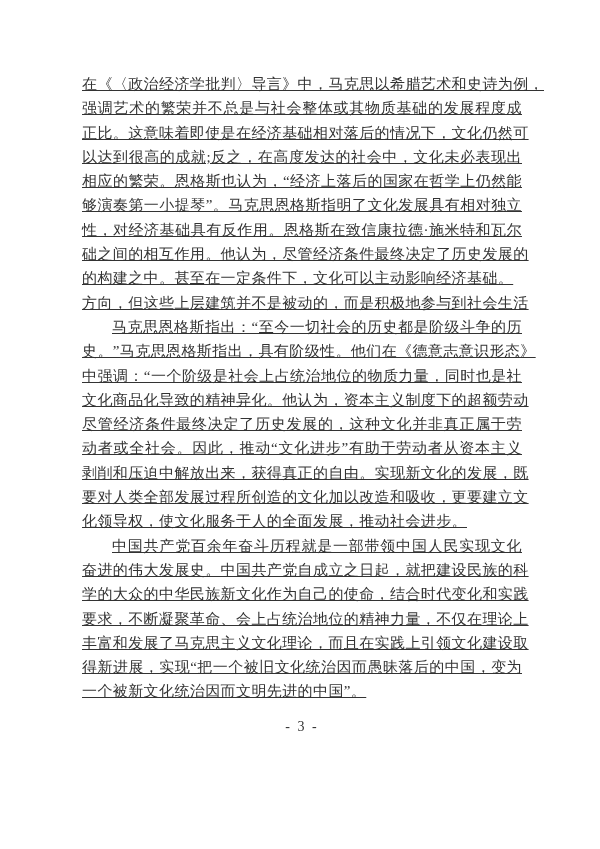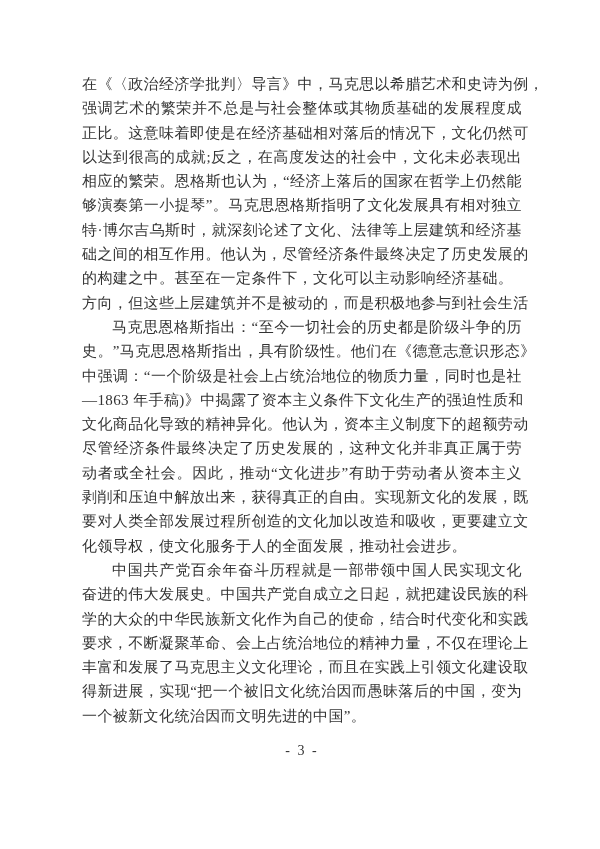--- a/index.html
+++ b/index.html
@@ -21,20 +21,21 @@
     padding: 72px 78px 0 82px;
     color: #333333;
   }
   .doc-body {
     font-size: 15px;
     line-height: 24.3px;
   }
   .paragraph {
     margin: 0;
     padding: 0;
+    text-decoration: underline;
   }
   .text-line {
     text-align: justify;
     text-align-last: justify;
     text-justify: inter-character;
     white-space: nowrap;
     letter-spacing: 0.4px;
   }
   .text-line.para-end {
     text-align-last: left;
@@ -58,30 +59,29 @@
 <main class="doc-page">
   <div class="doc-body" id="doc-body">
 
   <div class="paragraph">
         <div class="text-line">在《〈政治经济学批判〉导言》中，马克思以希腊艺术和史诗为例，</div>
         <div class="text-line">强调艺术的繁荣并不总是与社会整体或其物质基础的发展程度成</div>
         <div class="text-line">正比。这意味着即使是在经济基础相对落后的情况下，文化仍然可</div>
         <div class="text-line">以达到很高的成就;反之，在高度发达的社会中，文化未必表现出</div>
         <div class="text-line">相应的繁荣。恩格斯也认为，“经济上落后的国家在哲学上仍然能</div>
         <div class="text-line">够演奏第一小提琴”。马克思恩格斯指明了文化发展具有相对独立</div>
-        <div class="text-line">特·博尔吉乌斯时，就深刻论述了文化、法律等上层建筑和经济基</div>
+        <div class="text-line">性，对经济基础具有反作用。恩格斯在致信康拉德·施米特和瓦尔</div>
         <div class="text-line">础之间的相互作用。他认为，尽管经济条件最终决定了历史发展的</div>
         <div class="text-line para-end">的构建之中。甚至在一定条件下，文化可以主动影响经济基础。</div>
         <div class="text-line">方向，但这些上层建筑并不是被动的，而是积极地参与到社会生活</div>
       </div>
       <div class="paragraph">
         <div class="text-line indented">马克思恩格斯指出：“至今一切社会的历史都是阶级斗争的历</div>
         <div class="text-line">史。”马克思恩格斯指出，具有阶级性。他们在《德意志意识形态》</div>
         <div class="text-line">中强调：“一个阶级是社会上占统治地位的物质力量，同时也是社</div>
-        <div class="text-line">—1863 年手稿)》中揭露了资本主义条件下文化生产的强迫性质和</div>
         <div class="text-line">文化商品化导致的精神异化。他认为，资本主义制度下的超额劳动</div>
         <div class="text-line">尽管经济条件最终决定了历史发展的，这种文化并非真正属于劳</div>
         <div class="text-line">动者或全社会。因此，推动“文化进步”有助于劳动者从资本主义</div>
         <div class="text-line">剥削和压迫中解放出来，获得真正的自由。实现新文化的发展，既</div>
         <div class="text-line">要对人类全部发展过程所创造的文化加以改造和吸收，更要建立文</div>
         <div class="text-line para-end">化领导权，使文化服务于人的全面发展，推动社会进步。</div>
       </div>
       <div class="paragraph">
         <div class="text-line indented">中国共产党百余年奋斗历程就是一部带领中国人民实现文化</div>
         <div class="text-line">奋进的伟大发展史。中国共产党自成立之日起，就把建设民族的科</div>

